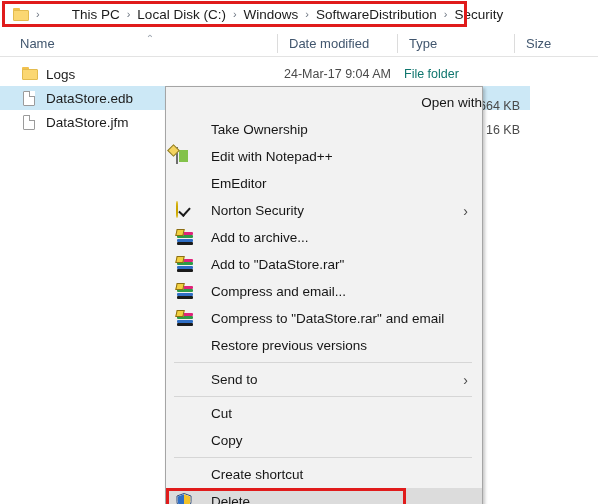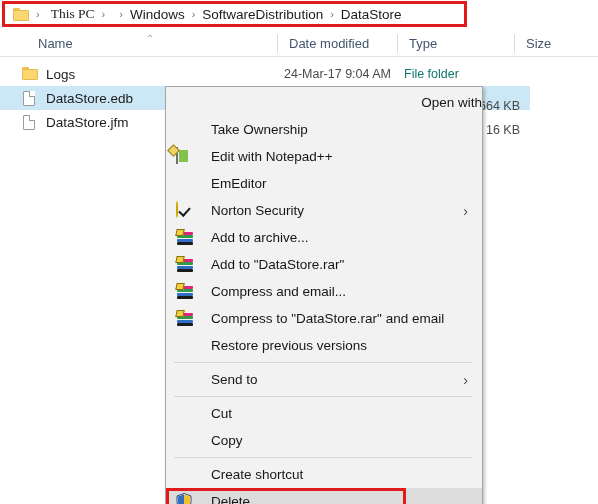--- a/index.html
+++ b/index.html
@@ -60,21 +60,21 @@
     margin: 0 7px;
     flex: 0 0 auto;
     line-height: 1;
   }
   .crumb-text {
     color: #1b1b1b;
     font-size: 13.5px;
     white-space: nowrap;
     flex: 0 0 auto;
   }
-  .crumb-first { margin-left: 4px; font-family: Liberation Serif, serif; }
+  .crumb-first { margin-left: 25px; }
 
   
   #column-header {
     position: absolute;
     left: 0; top: 30px;
     width: 598px; height: 27px;
     background: #ffffff;
     border-bottom: 1px solid #e3e3e3;
   }
   .col {
@@ -307,31 +307,32 @@
 <div id="root">
 
   <div id="breadcrumb-bar">
     <div class="crumb-folder-icon">
       <div class="tab"></div>
         <div class="body"></div>
     </div>
     <span class="crumb-sep">›</span>
     <span class="crumb-text crumb-first">This PC</span>
     <span class="crumb-sep">›</span>
+    <span class="crumb-text">Local Disk (C:)</span>
     <span class="crumb-sep">›</span>
     <span class="crumb-text">Windows</span>
     <span class="crumb-sep">›</span>
     <span class="crumb-text">SoftwareDistribution</span>
     <span class="crumb-sep">›</span>
-    <span class="crumb-text">DataStore</span>
+    <span class="crumb-text">Security</span>
   </div>
   <div id="breadcrumb-redbox"></div>
 
   <div id="column-header">
-    <div class="col" style="left:26px; width:255px;">
+    <div class="col" style="left:8px; width:255px;">
       <span class="lbl">Name</span>
     </div>
     <div id="sort-caret">⌃</div>
     <div class="col-divider" style="left:277px;"></div>
     <div class="col" style="left:277px; width:120px;">
       <span class="lbl">Date modified</span>
     </div>
     <div class="col-divider" style="left:397px;"></div>
     <div class="col" style="left:397px; width:117px;">
       <span class="lbl">Type</span>

